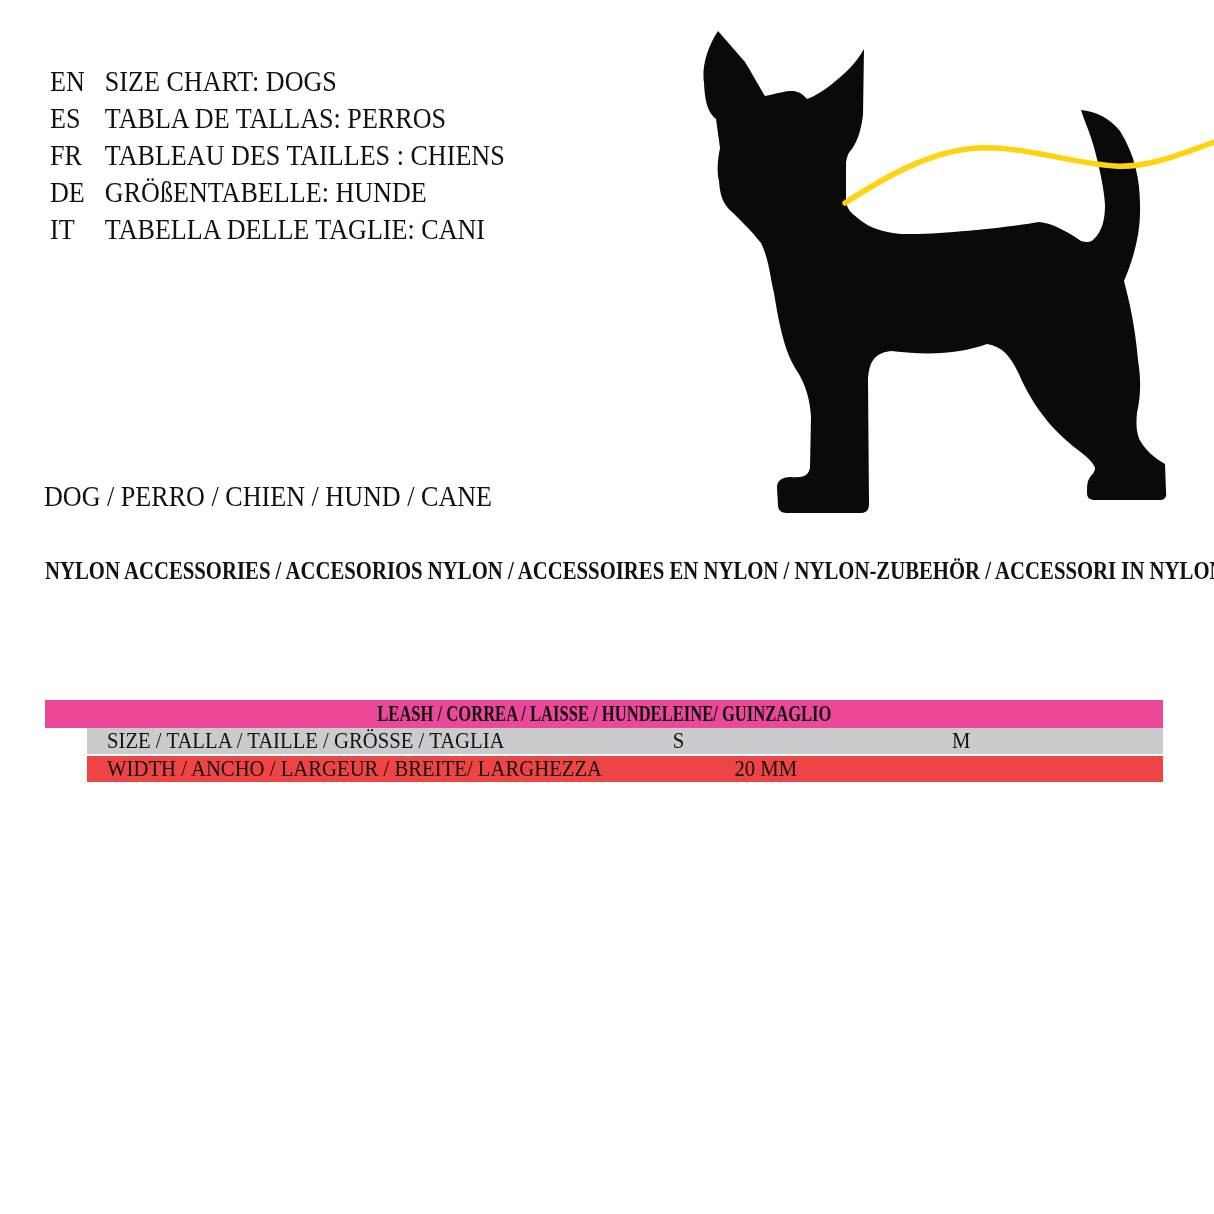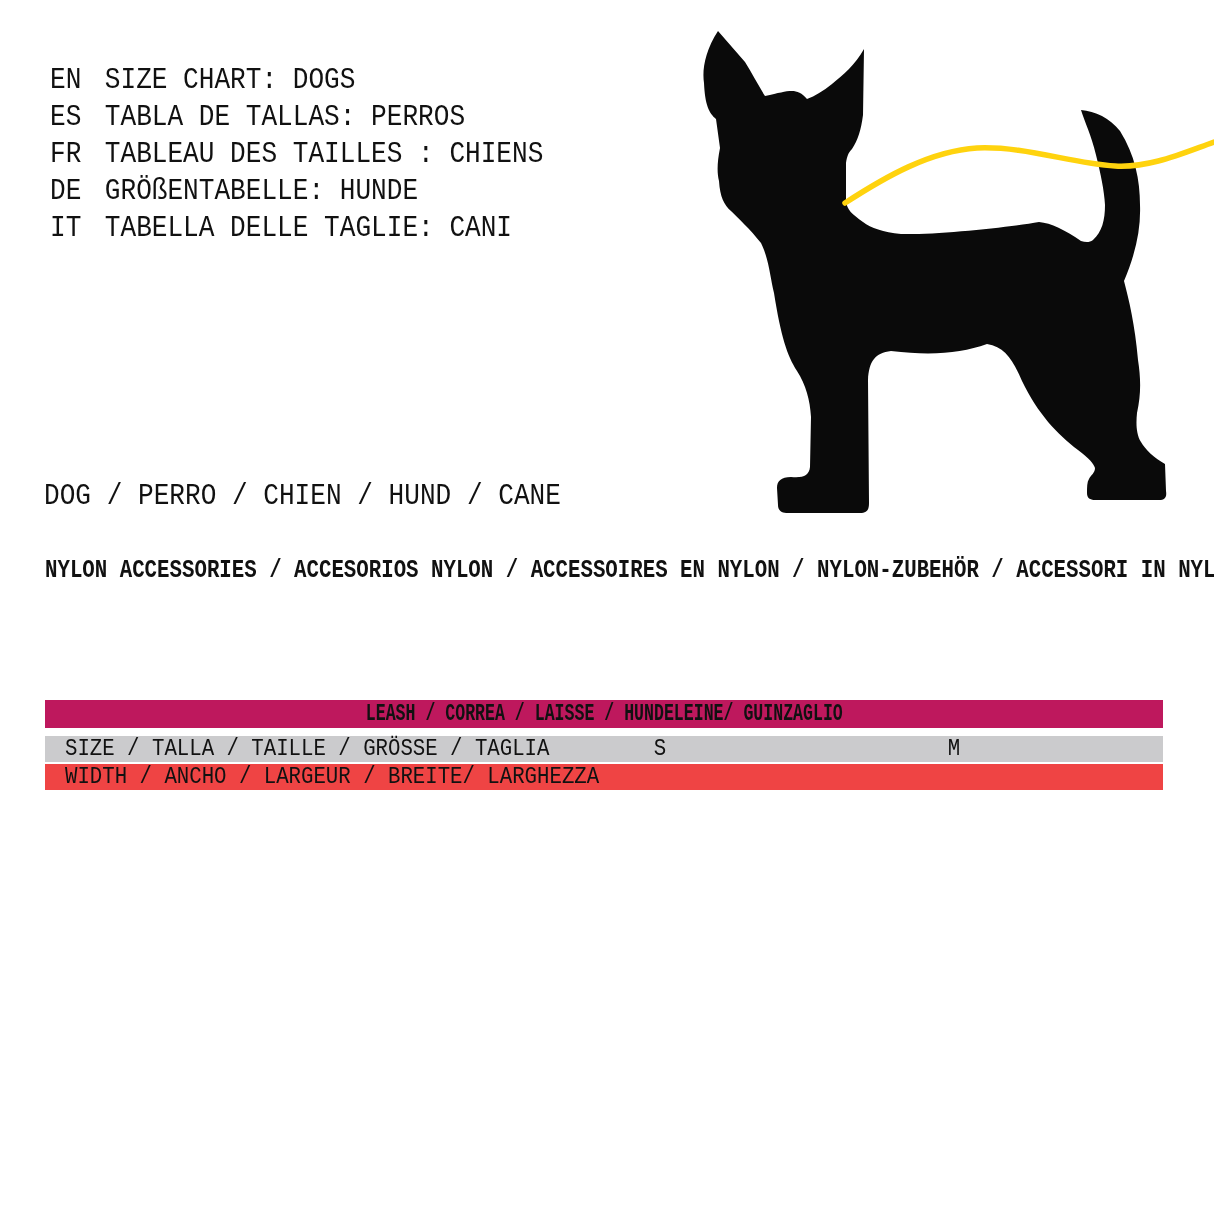--- a/index.html
+++ b/index.html
@@ -1,20 +1,20 @@
 <!DOCTYPE html>
 <html><head>
 <meta charset="utf-8">
 <style>
   html,body{margin:0;padding:0;background:#ffffff;}
   .canvas{
     position:relative;
     width:1214px;height:876px;
     background:#ffffff;
-    font-family:Liberation Mono, monospace;
+    font-family:Liberation Serif, serif;
     color:#111111;
     overflow:hidden;
   }
   
   .lang-block{position:absolute;left:50px;top:62px;}
   .lang-row{
     height:37px;line-height:37px;font-size:30px;
     display:flex;white-space:nowrap;
     transform:scaleX(0.87);transform-origin:left center;
   }
@@ -29,28 +29,28 @@
   }
   
   .nylon-line{
     position:absolute;left:45px;top:556px;
     font-size:25px;line-height:30px;font-weight:700;white-space:nowrap;
     transform:scaleX(0.83);transform-origin:left center;
   }
   
   .size-table{position:absolute;left:45px;top:700px;width:1118px;}
   .t-header{
-    height:28px;background:#be185d;
+    height:28px;background:#ec4899;
     display:flex;align-items:center;justify-content:center;
-    font-size:23px;font-weight:700;margin-bottom:8px;
+    font-size:23px;font-weight:700;margin-bottom:0;
   }
   .t-header .cond-c{transform:scaleX(0.72);transform-origin:center;white-space:nowrap;display:inline-block;}
   .t-row{
     height:26px;display:flex;align-items:flex-start;
-    font-size:23px;margin-bottom:2px;
+    font-size:23px;margin-bottom:2px;margin-left:42px;
   }
   .row-size{background:#CBCBCD;}
   .row-width{background:#ef4444;}
   .row-length{background:#F0F0F0;}
   .c-label{width:500px;padding-left:20px;box-sizing:border-box;overflow:visible;}
   .c-label span{display:inline-block;transform:scaleX(0.9);transform-origin:left center;white-space:nowrap;}
   .c-s{width:230px;text-align:center;}
   .c-m{width:388px;padding-right:30px;box-sizing:border-box;text-align:center;}
   .c-s span,.c-m span{display:inline-block;transform:scaleX(0.9);transform-origin:center;white-space:nowrap;}
 </style>
@@ -159,16 +159,19 @@
         <span>S</span>
       </div>
       <div class="c-m">
         <span>M</span>
       </div>
     </div>
     <div class="t-row row-width">
       <div class="c-label">
         <span>WIDTH / ANCHO / LARGEUR / BREITE/ LARGHEZZA</span>
       </div>
+      <div class="c-m">
+        <span>20 MM</span>
+      </div>
     </div>
   </div>
 
 </div>
 
 </body></html>

